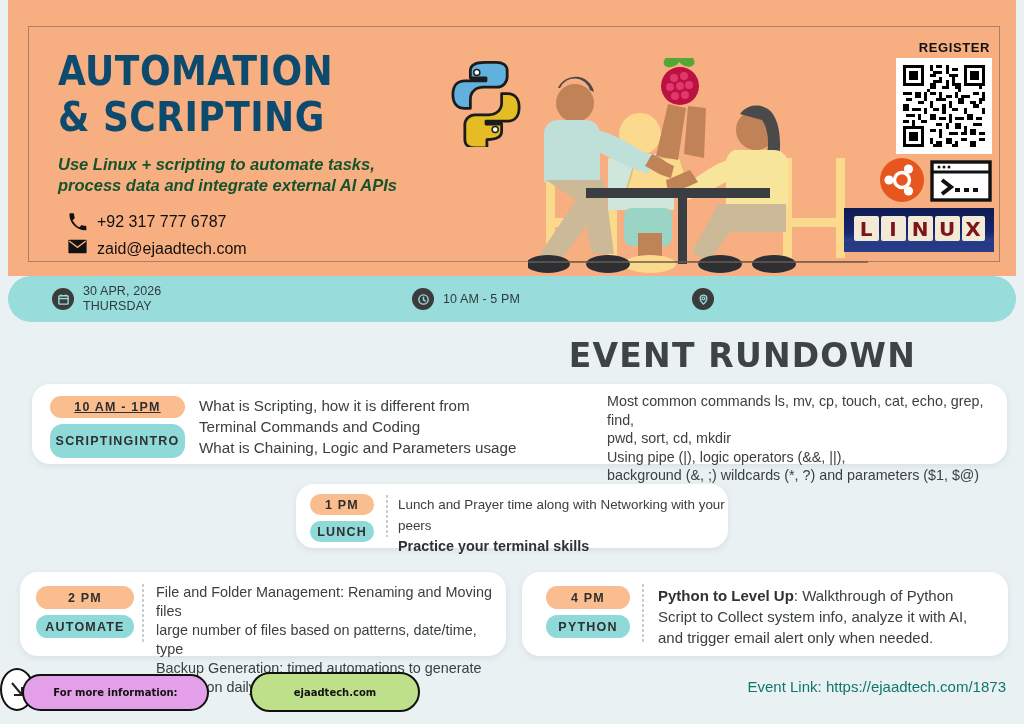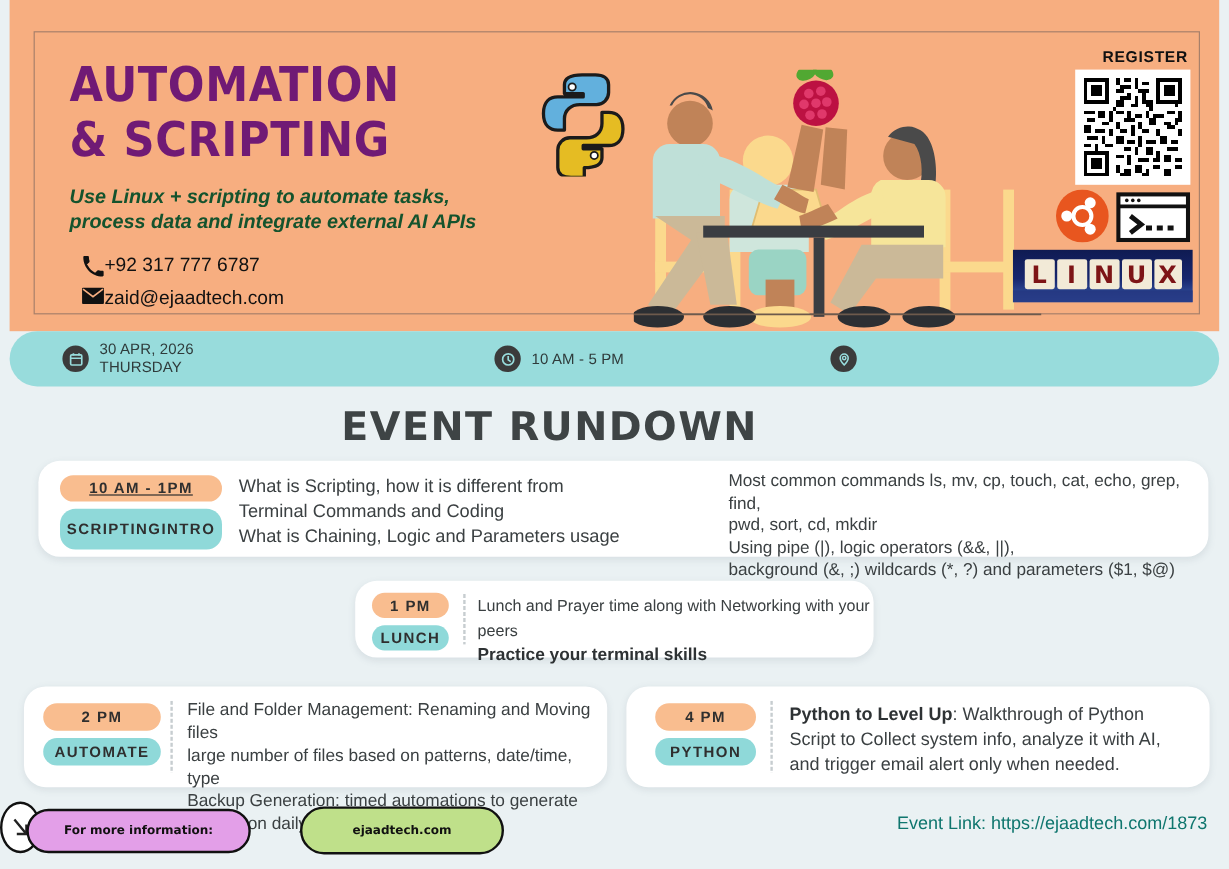--- a/index.html
+++ b/index.html
@@ -23,36 +23,36 @@
     border:1.5px solid #a8806a;
     box-sizing:border-box;
     pointer-events:none;
   }
   .title-block{position:absolute;left:50px;top:48px;width:400px;}
   .title-line{
     font-weight:bold;
     font-size:40px;
     line-height:46px;
     letter-spacing:0.5px;
-    color:#701a75;
+    color:#0c4a6e;
     font-family:"DejaVu Sans", sans-serif;
     margin:0;
     font-stretch:condensed;
   }
   .subtitle{
     margin-top:14px;
     font-style:italic;
     font-weight:bold;
     font-size:16.5px;
     line-height:21px;
     color:#14532d;
     width:370px;
   }
   .contacts{margin-top:16px;}
-  .contact-row{display:flex;align-items:center;margin-bottom:8px;padding-left:10px;}
+  .contact-row{display:flex;align-items:center;gap:10px;margin-bottom:8px;padding-left:10px;}
   .contact-row .ctext{font-size:16px;color:#111;}
   .ico{width:19px;height:19px;display:inline-block;flex:0 0 19px;}
 
   
   .python-logo{position:absolute;left:432px;top:55px;width:92px;height:92px;}
   
   .illo{position:absolute;left:520px;top:58px;width:340px;height:218px;overflow:hidden;}
 
   
   .register-label{
@@ -77,21 +77,21 @@
   .info-item.place{width:300px;}
   .info-badge{
     width:22px;height:22px;border-radius:50%;background:#3b3b3b;
     display:flex;align-items:center;justify-content:center;flex:0 0 22px;
   }
   .info-text{font-size:12.5px;line-height:15px;color:#2f3b3b;letter-spacing:0.1px;}
   .info-text .l2{display:block;}
 
   
   .section-title{
-    position:absolute;left:0;top:336px;width:916px;text-align:center;
+    position:absolute;left:0;top:336px;width:916px;text-align:right;
     font-family:"DejaVu Sans", sans-serif;
     font-weight:bold;font-size:33px;letter-spacing:1.2px;color:#3e4445;
   }
 
   
   .card{
     position:absolute;background:#fff;border-radius:18px;
     box-shadow:0 2px 6px rgba(90,110,120,0.13);
     box-sizing:border-box;
   }

